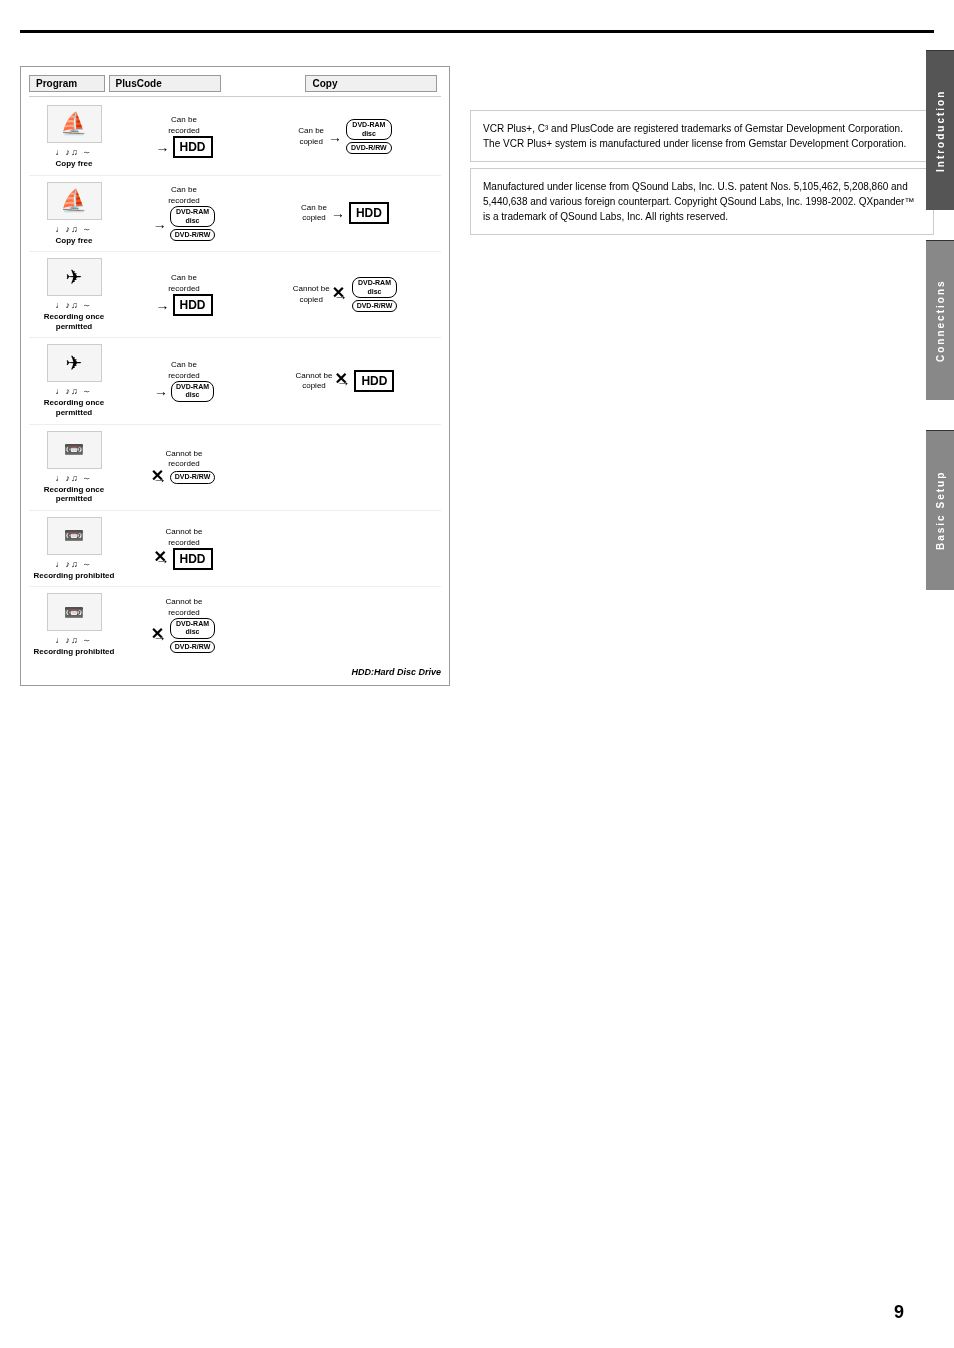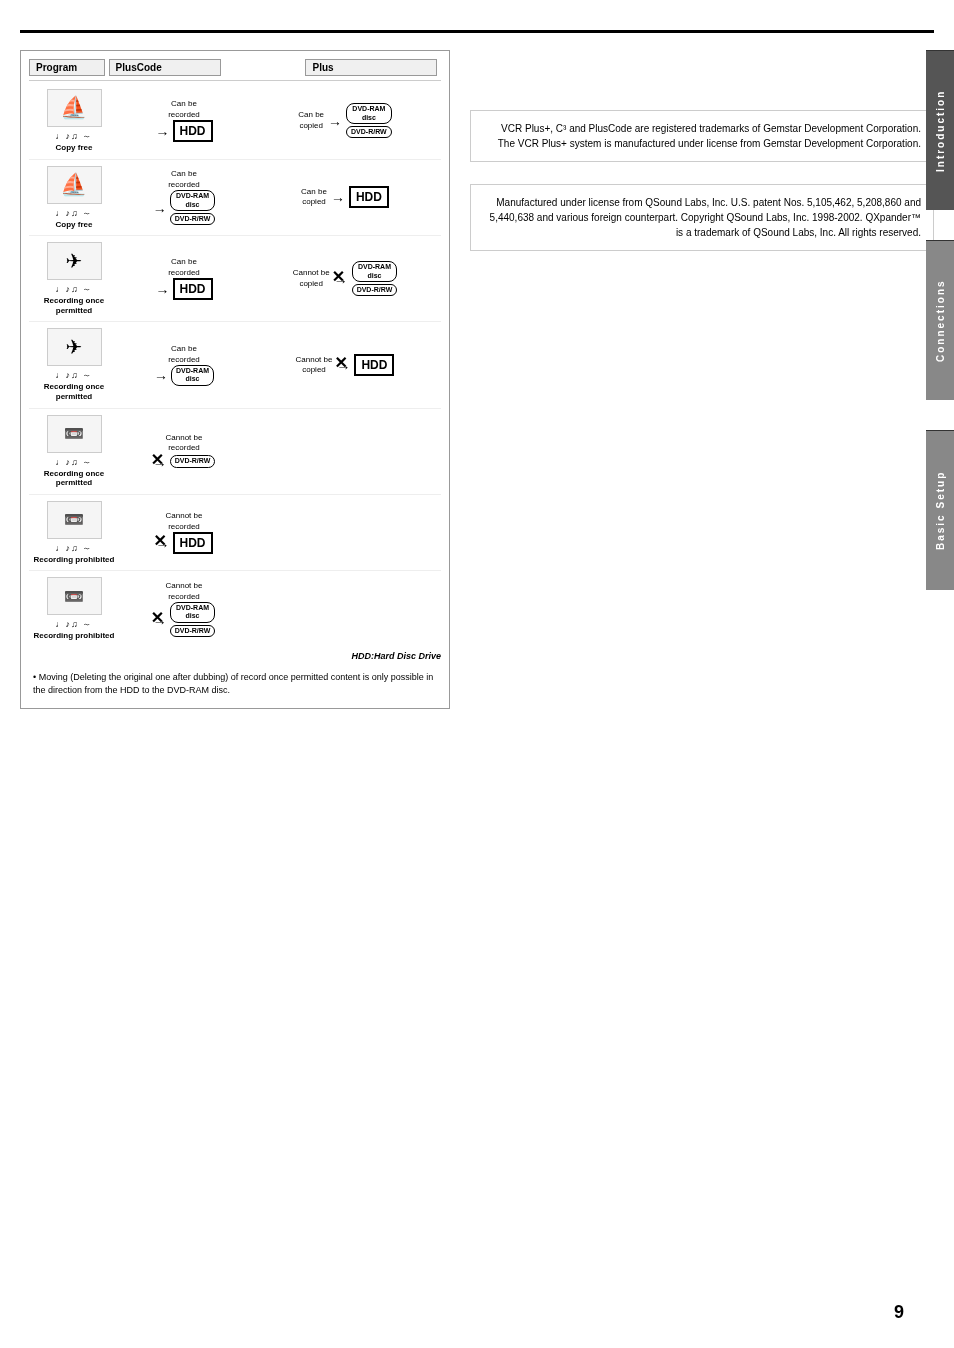--- a/index.html
+++ b/index.html
@@ -38,39 +38,39 @@
     .left-section {
       width: 430px;
       flex-shrink: 0;
     }
 
     
     .right-section {
       flex: 1;
       display: flex;
       flex-direction: column;
-      gap: 22px;
+      gap: 6px;
       padding-top: 60px;
-      text-align: right;
     }
 
     
     .page-number {
       position: absolute;
       bottom: 25px;
       right: 50px;
       font-size: 18px;
       font-weight: bold;
     }
 
     
     .diagram-box {
       border: 1px solid #999;
       padding: 8px;
       background: #fff;
+      margin-top: 16px;
     }
 
     .diagram-header {
       display: flex;
       margin-bottom: 8px;
       border-bottom: 1px solid #ccc;
       padding-bottom: 4px;
     }
 
     .header-cell {
@@ -272,21 +272,21 @@
 <div class="top-border"></div>
 
 <div class="main-content">
 
   <div class="left-section">
     <div class="diagram-box">
 
       <div class="diagram-header">
         <span class="header-cell header-program">Program</span>
         <span class="header-cell header-recording">PlusCode</span>
-        <span class="header-cell header-copy" style="margin-left:80px;">Plus</span>
+        <span class="header-cell header-copy" style="margin-left:80px;">Copy</span>
       </div>
 
       <div class="diagram-row" style="border-bottom:1px solid #eee; padding-bottom:6px; margin-bottom:6px;">
         <div class="prog-cell">
           <div class="prog-image">
             <span style="font-size:22px;">⛵</span>
           </div>
           <div class="music-notes">♩♪♫ ～</div>
           <div class="prog-label" style="font-size:8px; font-weight:bold;">Copy free</div>
         </div>
@@ -457,21 +457,20 @@
               <div class="dvd-box">DVD-R/RW</div>
             </div>
           </div>
         </div>
         <div class="copy-cell">
         </div>
       </div>
 
       <div class="hdd-label-right">HDD:Hard Disc Drive</div>
 
-      <div class="footer-note">• Moving (Deleting the original one after dubbing) of record once permitted content is only possible in the direction from the HDD to the DVD-RAM disc.</div>
 
     </div>
   </div>
 
   <div class="right-section">
     <div class="info-box">
       <span>VCR Plus+, C³ and PlusCode are registered trademarks of Gemstar Development Corporation. The VCR Plus+ system is manufactured under license from Gemstar Development Corporation.</span>
     </div>
     <div class="info-box">
       <span>Manufactured under license from QSound Labs, Inc. U.S. patent Nos. 5,105,462, 5,208,860 and 5,440,638 and various foreign counterpart. Copyright QSound Labs, Inc. 1998-2002. QXpander™ is a trademark of QSound Labs, Inc. All rights reserved.</span>

